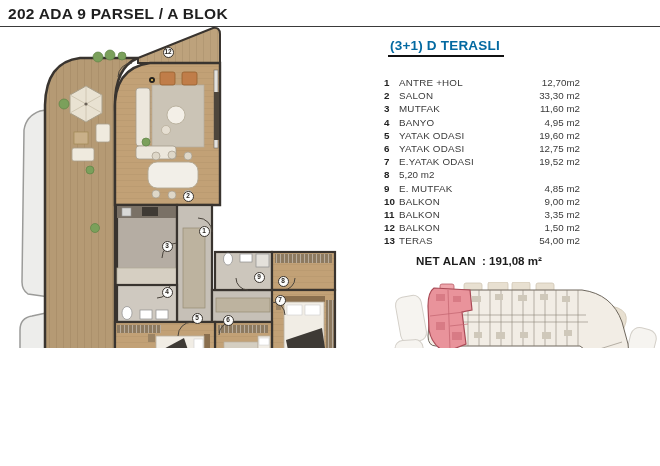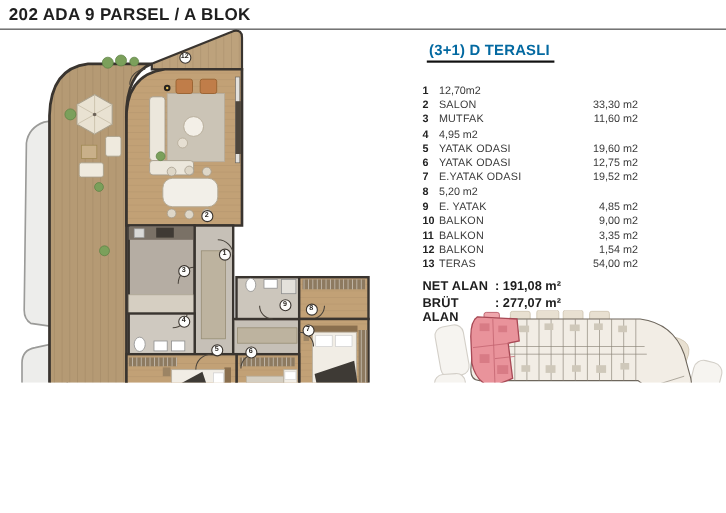--- a/index.html
+++ b/index.html
@@ -12,21 +12,21 @@
   
   #unit-heading{position:absolute;left:388px;top:38px;font-size:13.5px;font-weight:700;
                 letter-spacing:.2px;color:#0369a1;border-bottom:2.2px solid #111;padding:0 4px 2px 2px;}
   #room-table{position:absolute;left:384px;top:77px;width:196px;}
   .room-row{display:flex;align-items:baseline;height:13.2px;font-size:9.8px;color:#3a3a3a;}
   .room-row .rn{width:15px;font-weight:700;color:#222;}
   .room-row .rname{flex:1;letter-spacing:.2px;}
   .room-row .rarea{text-align:left;}
   #summary{position:absolute;left:384px;top:254px;width:200px;}
   .sum-row{display:flex;font-size:11.6px;font-weight:700;color:#1d1d1d;height:15px;align-items:baseline;}
-  .sum-row .sl{width:66px;letter-spacing:.2px;}
+  .sum-row .sl{width:66px;letter-spacing:.2px;margin-left:32px;}
   
   .bubble{position:absolute;width:11px;height:11px;border-radius:50%;background:#fdfdfc;
           border:1px solid #3a342e;box-sizing:border-box;font-size:6.5px;font-weight:700;
           color:#2a2621;display:flex;align-items:center;justify-content:center;line-height:1;}
   svg{position:absolute;left:0;top:0;}
   #keyplan-svg{left:390px;top:282px;}
 </style>
 </head>
 <body>
 
@@ -299,34 +299,36 @@
   </svg>
 
   <div id="title">202 ADA 9 PARSEL / A BLOK</div>
   <div id="title-rule"></div>
 
   <div id="unit-heading">(3+1) D TERASLI</div>
 
   <div id="room-table">
       <div class="room-row">
         <span class="rn">1</span>
+        <span class="rname">ANTRE +HOL</span>
         <span class="rarea">12,70m2</span>
       </div>
       <div class="room-row">
         <span class="rn">2</span>
         <span class="rname">SALON</span>
         <span class="rarea">33,30 m2</span>
       </div>
       <div class="room-row">
         <span class="rn">3</span>
         <span class="rname">MUTFAK</span>
         <span class="rarea">11,60 m2</span>
       </div>
       <div class="room-row">
         <span class="rn">4</span>
+        <span class="rname">BANYO</span>
         <span class="rarea">4,95 m2</span>
       </div>
       <div class="room-row">
         <span class="rn">5</span>
         <span class="rname">YATAK ODASI</span>
         <span class="rarea">19,60 m2</span>
       </div>
       <div class="room-row">
         <span class="rn">6</span>
         <span class="rname">YATAK ODASI</span>
@@ -336,53 +338,49 @@
         <span class="rn">7</span>
         <span class="rname">E.YATAK ODASI</span>
         <span class="rarea">19,52 m2</span>
       </div>
       <div class="room-row">
         <span class="rn">8</span>
         <span class="rarea">5,20 m2</span>
       </div>
       <div class="room-row">
         <span class="rn">9</span>
-        <span class="rname">E. YATAK</span>
+        <span class="rname">E. MUTFAK</span>
         <span class="rarea">4,85 m2</span>
       </div>
       <div class="room-row">
         <span class="rn">10</span>
         <span class="rname">BALKON</span>
         <span class="rarea">9,00 m2</span>
       </div>
       <div class="room-row">
         <span class="rn">11</span>
         <span class="rname">BALKON</span>
         <span class="rarea">3,35 m2</span>
       </div>
       <div class="room-row">
         <span class="rn">12</span>
         <span class="rname">BALKON</span>
-        <span class="rarea">1,54 m2</span>
+        <span class="rarea">1,50 m2</span>
       </div>
       <div class="room-row">
         <span class="rn">13</span>
         <span class="rname">TERAS</span>
         <span class="rarea">54,00 m2</span>
       </div>
     </div>
 
   <div id="summary">
     <div class="sum-row">
       <span class="sl">NET ALAN</span>
       <span class="sv">: 191,08 m²</span>
-    </div>
-    <div class="sum-row">
-      <span class="sl">BRÜT ALAN</span>
-      <span class="sv">: 277,07 m²</span>
     </div>
   </div>
 
   <div id="plan-labels" style="position:absolute;left:0;top:0;width:660px;height:466px;pointer-events:none;">
 
   <div class="bubble" style="left: 198.5px; top: 225.5px;">1</div>
       <div class="bubble" style="left: 182.5px; top: 190.5px;">2</div>
       <div class="bubble" style="left: 161.5px; top: 240.5px;">3</div>
       <div class="bubble" style="left: 161.5px; top: 286.5px;">4</div>
       <div class="bubble" style="left: 191.5px; top: 312.5px;">5</div>

